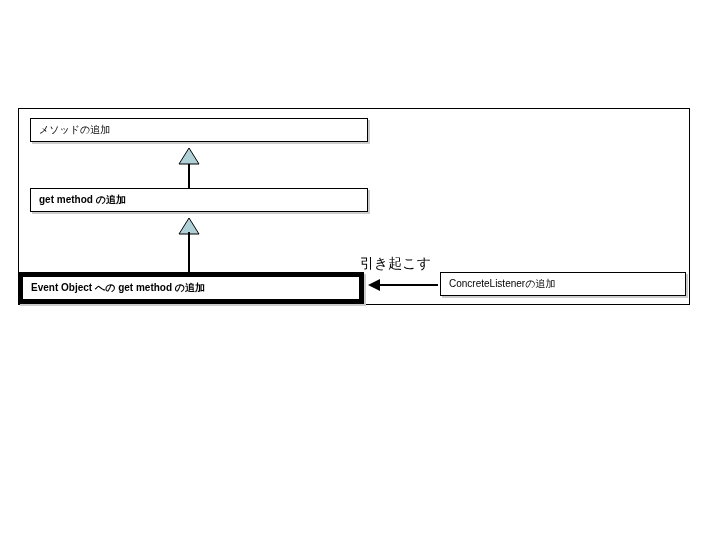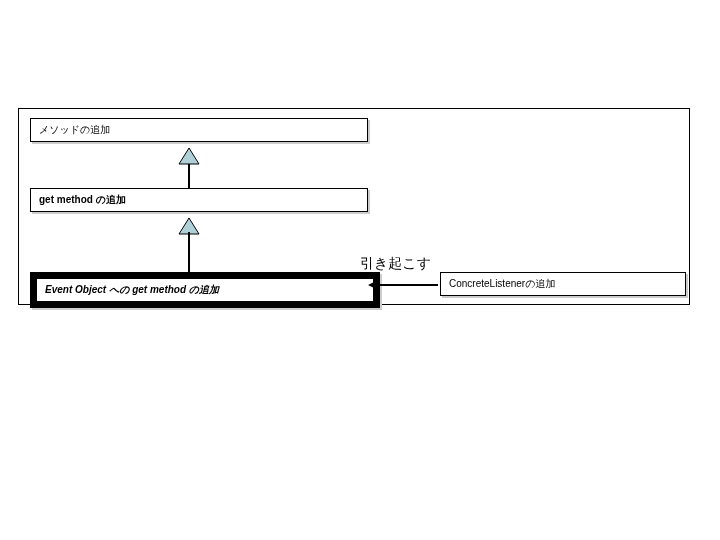--- a/index.html
+++ b/index.html
@@ -33,26 +33,25 @@
     top: 118px;
     width: 320px;
   }
   .box2 {
     left: 30px;
     top: 188px;
     width: 320px;
     font-weight: bold;
   }
   .box3 {
-    left: 30px;
+    left: 18px;
     top: 272px;
     width: 320px;
-    border: 7px solid #000000;
+    border: 5px solid #000000;
     font-weight: bold;
-    font-style: italic;
   }
   .box4 {
     left: 440px;
     top: 272px;
     width: 228px;
   }
   .vline {
     position: absolute;
     width: 2px;
     background: #000;

